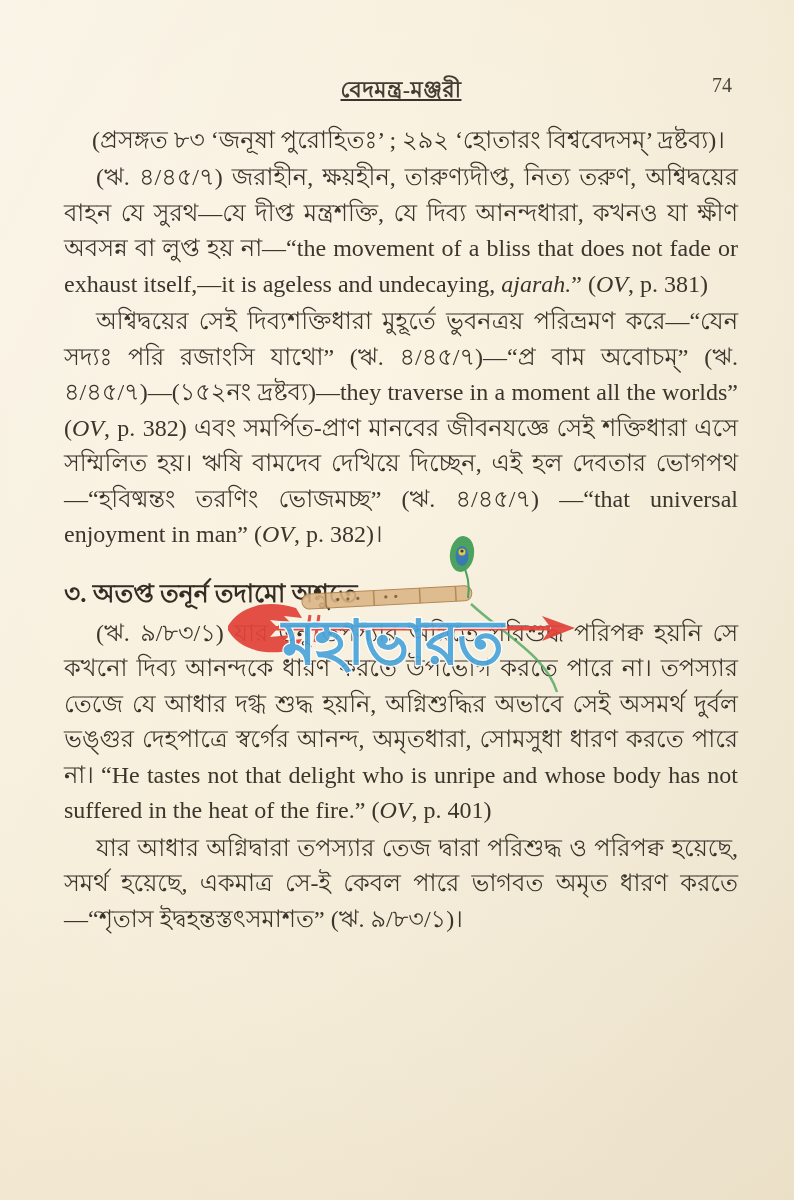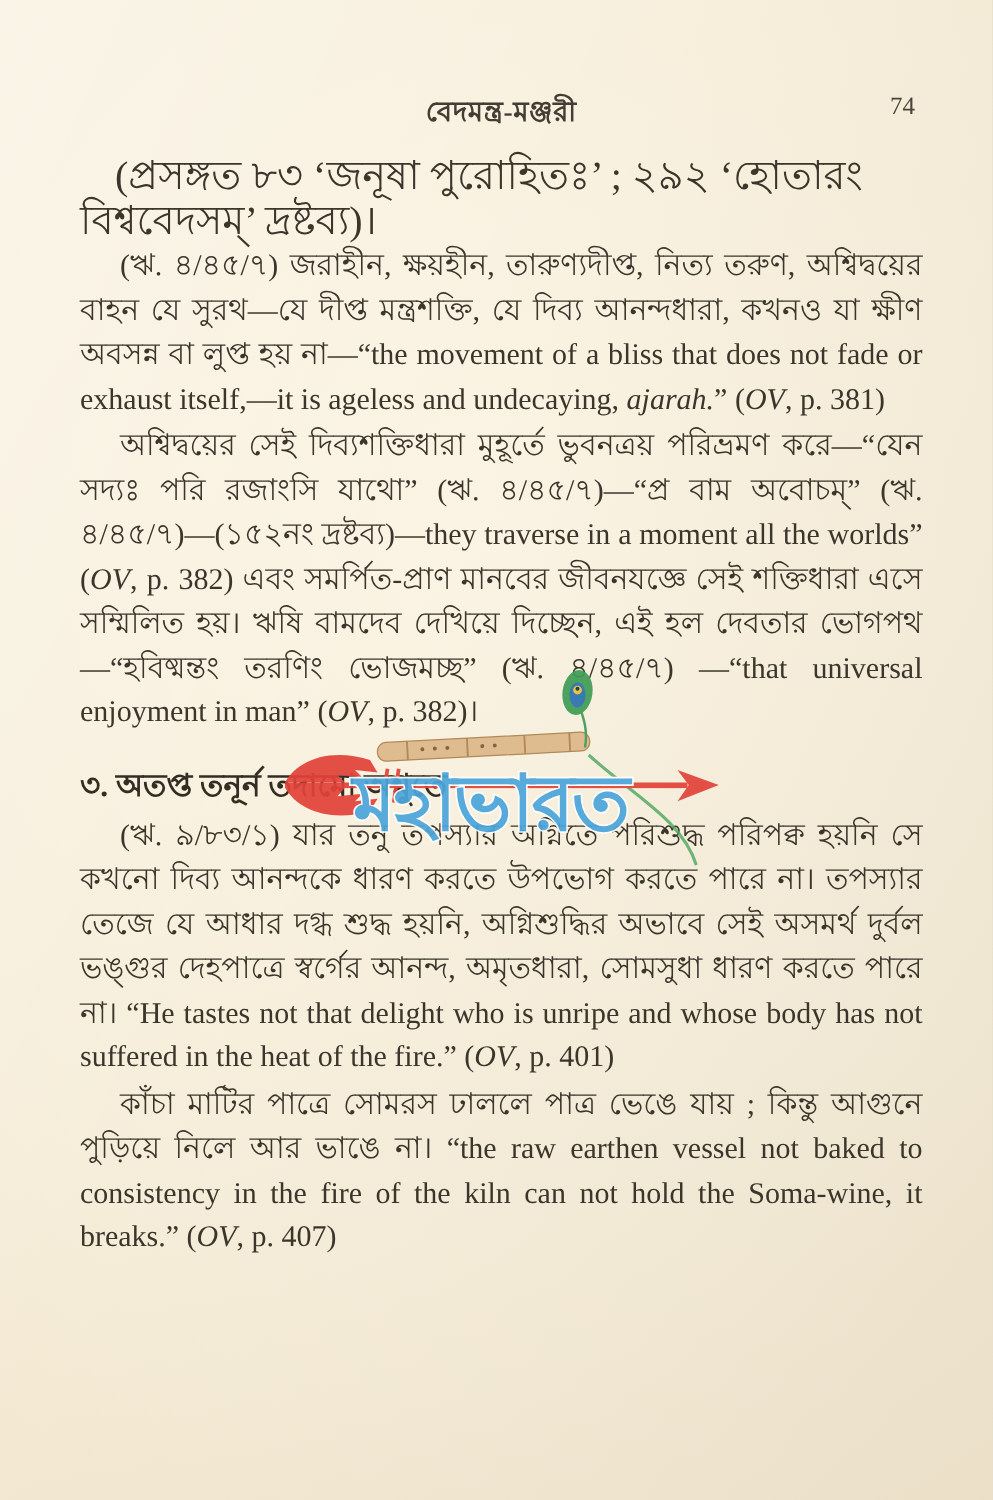--- a/index.html
+++ b/index.html
@@ -15,34 +15,34 @@
     color:#39342c;
     background:
       linear-gradient(115deg, rgba(255,255,255,0.35) 0%, rgba(255,255,255,0) 40%, rgba(120,95,60,0.06) 92%),
       radial-gradient(120% 90% at 48% 35%, #fbf4e4 0%, #f6eeda 55%, #f0e4cb 100%);
   }
   .content{
     position:absolute;
     left:64px;right:56px;top:72px;
   }
   .scan-header{
-    position:relative;height:32px;margin-bottom:16px;
+    position:relative;height:32px;margin-bottom:16px;text-decoration:underline;
   }
   .scan-header .title{
     display:block;text-align:center;
     font-size:22px;font-weight:600;letter-spacing:.5px;color:#433d33;
   }
   .scan-header .pageno{
     position:absolute;right:6px;top:2px;
     font-size:20px;color:#4a443a;
   }
   .note{
     margin:18px 0 0 0;
     text-indent:28px;
-    font-size:32px;line-height:36px;
+    font-size:24px;line-height:36px;
     color:#3b352c;
   }
   h2.sec{
     font-size:25px;line-height:36px;
     font-weight:700;color:#332d24;
     margin:15px 0 0 0;
   }
   p.body{
     margin:2px 0 0 0;
     font-size:24px;line-height:35.5px;
@@ -89,22 +89,22 @@
     <p class="body"><span>(ঋ. ৪/৪৫/৭) জরাহীন, ক্ষয়হীন, তারুণ্যদীপ্ত, নিত্য তরুণ, অশ্বিদ্বয়ের বাহন যে সুরথ—যে দীপ্ত মন্ত্রশক্তি, যে দিব্য আনন্দধারা, কখনও যা ক্ষীণ অবসন্ন বা লুপ্ত হয় না—“the movement of a bliss that does not fade or exhaust itself,—it is ageless and undecaying, </span><span class="it">ajarah.</span><span>” (</span><span class="it">OV</span><span>, p. 381)</span></p>
 
     <p class="body"><span>অশ্বিদ্বয়ের সেই দিব্যশক্তিধারা মুহূর্তে ভুবনত্রয় পরিভ্রমণ করে—“যেন সদ্যঃ পরি রজাংসি যাথো” (ঋ. ৪/৪৫/৭)—“প্র বাম অবোচম্” (ঋ. ৪/৪৫/৭)—(১৫২নং দ্রষ্টব্য)—they traverse in a moment all the worlds” (</span><span class="it">OV</span><span>, p. 382) এবং সমর্পিত-প্রাণ মানবের জীবনযজ্ঞে সেই শক্তিধারা এসে সম্মিলিত হয়। ঋষি বামদেব দেখিয়ে দিচ্ছেন, এই হল দেবতার ভোগপথ—“হবিষ্মন্তং তরণিং ভোজমচ্ছ” (ঋ. ৪/৪৫/৭) —“that universal enjoyment in man” (</span><span class="it">OV</span><span>, p. 382)।</span></p>
 
     <div class="gap"></div>
 
     <h2 class="sec">৩. অতপ্ত তনূর্ন তদামো অশ্নুতে</h2>
 
     <p class="body"><span>(ঋ. ৯/৮৩/১) যার তনু তপস্যার অগ্নিতে পরিশুদ্ধ পরিপক্ব হয়নি সে কখনো দিব্য আনন্দকে ধারণ করতে উপভোগ করতে পারে না। তপস্যার তেজে যে আধার দগ্ধ শুদ্ধ হয়নি, অগ্নিশুদ্ধির অভাবে সেই অসমর্থ দুর্বল ভঙ্গুর দেহপাত্রে স্বর্গের আনন্দ, অমৃতধারা, সোমসুধা ধারণ করতে পারে না। “He tastes not that delight who is unripe and whose body has not suffered in the heat of the fire.” (</span><span class="it">OV</span><span>, p. 401)</span></p>
 
+    <p class="body"><span>যার আধার অগ্নিদ্বারা তপস্যার তেজ দ্বারা পরিশুদ্ধ ও পরিপক্ব হয়েছে, সমর্থ হয়েছে, একমাত্র সে-ই কেবল পারে ভাগবত অমৃত ধারণ করতে—“শৃতাস ইদ্বহন্তস্তৎসমাশত” (ঋ. ৯/৮৩/১)।</span></p>
 
-    <p class="body"><span>কাঁচা মাটির পাত্রে সোমরস ঢাললে পাত্র ভেঙে যায় ; কিন্তু আগুনে পুড়িয়ে নিলে আর ভাঙে না। “the raw earthen vessel not baked to consistency in the fire of the kiln can not hold the Soma-wine, it breaks.” (</span><span class="it">OV</span><span>, p. 407)</span></p>
 
   </div>
 
   <div class="watermark">
     <svg class="wm-svg" viewBox="0 0 352 182" xmlns="http://www.w3.org/2000/svg">
 
       <g transform="rotate(-3 160 72)" opacity="0.95">
         <rect x="78" y="62" width="170" height="15" rx="7" stroke="#a97c46" stroke-width="1" fill="#dcb585"></rect>
         <path d="M102 62 v15 M150 62 v15 M196 62 v15 M232 62 v15" stroke="#a97c46" stroke-width="1.5" fill="none"></path>
         <circle cx="114" cy="69" r="1.6" fill="#7a5226"></circle>

